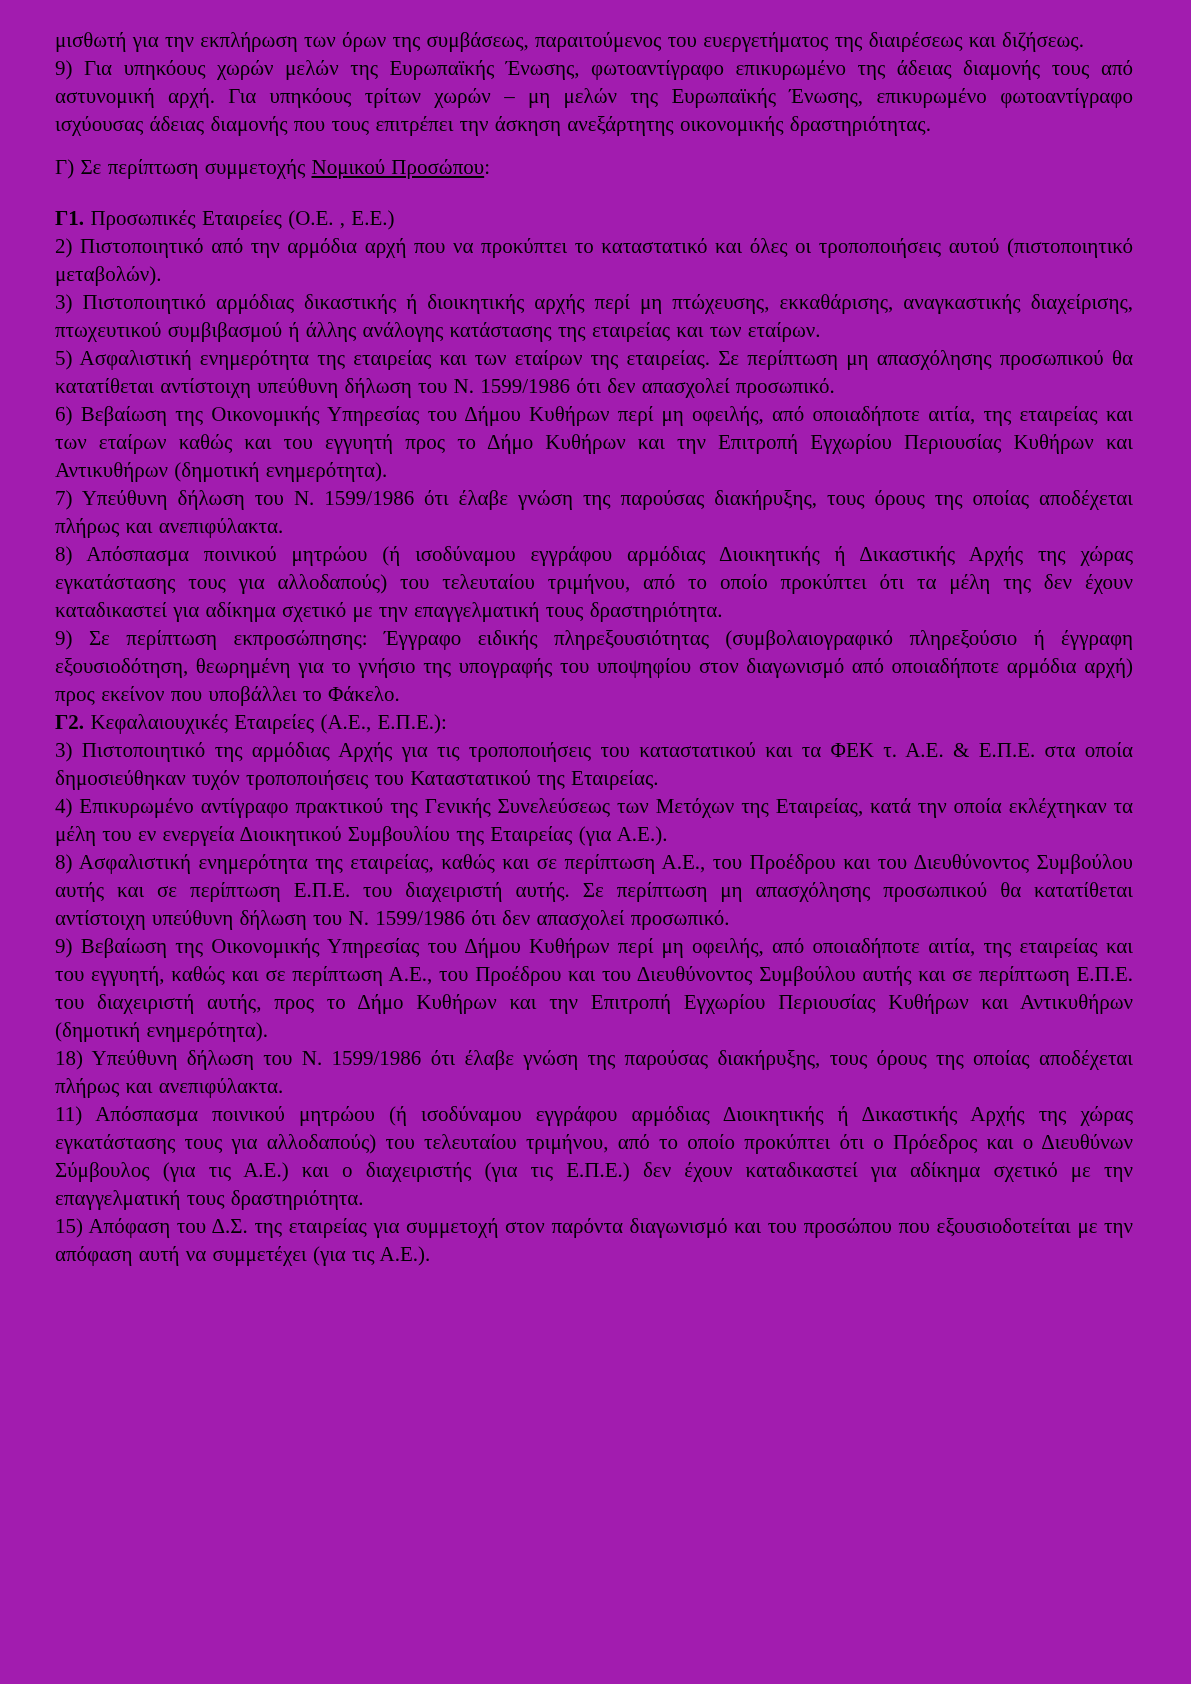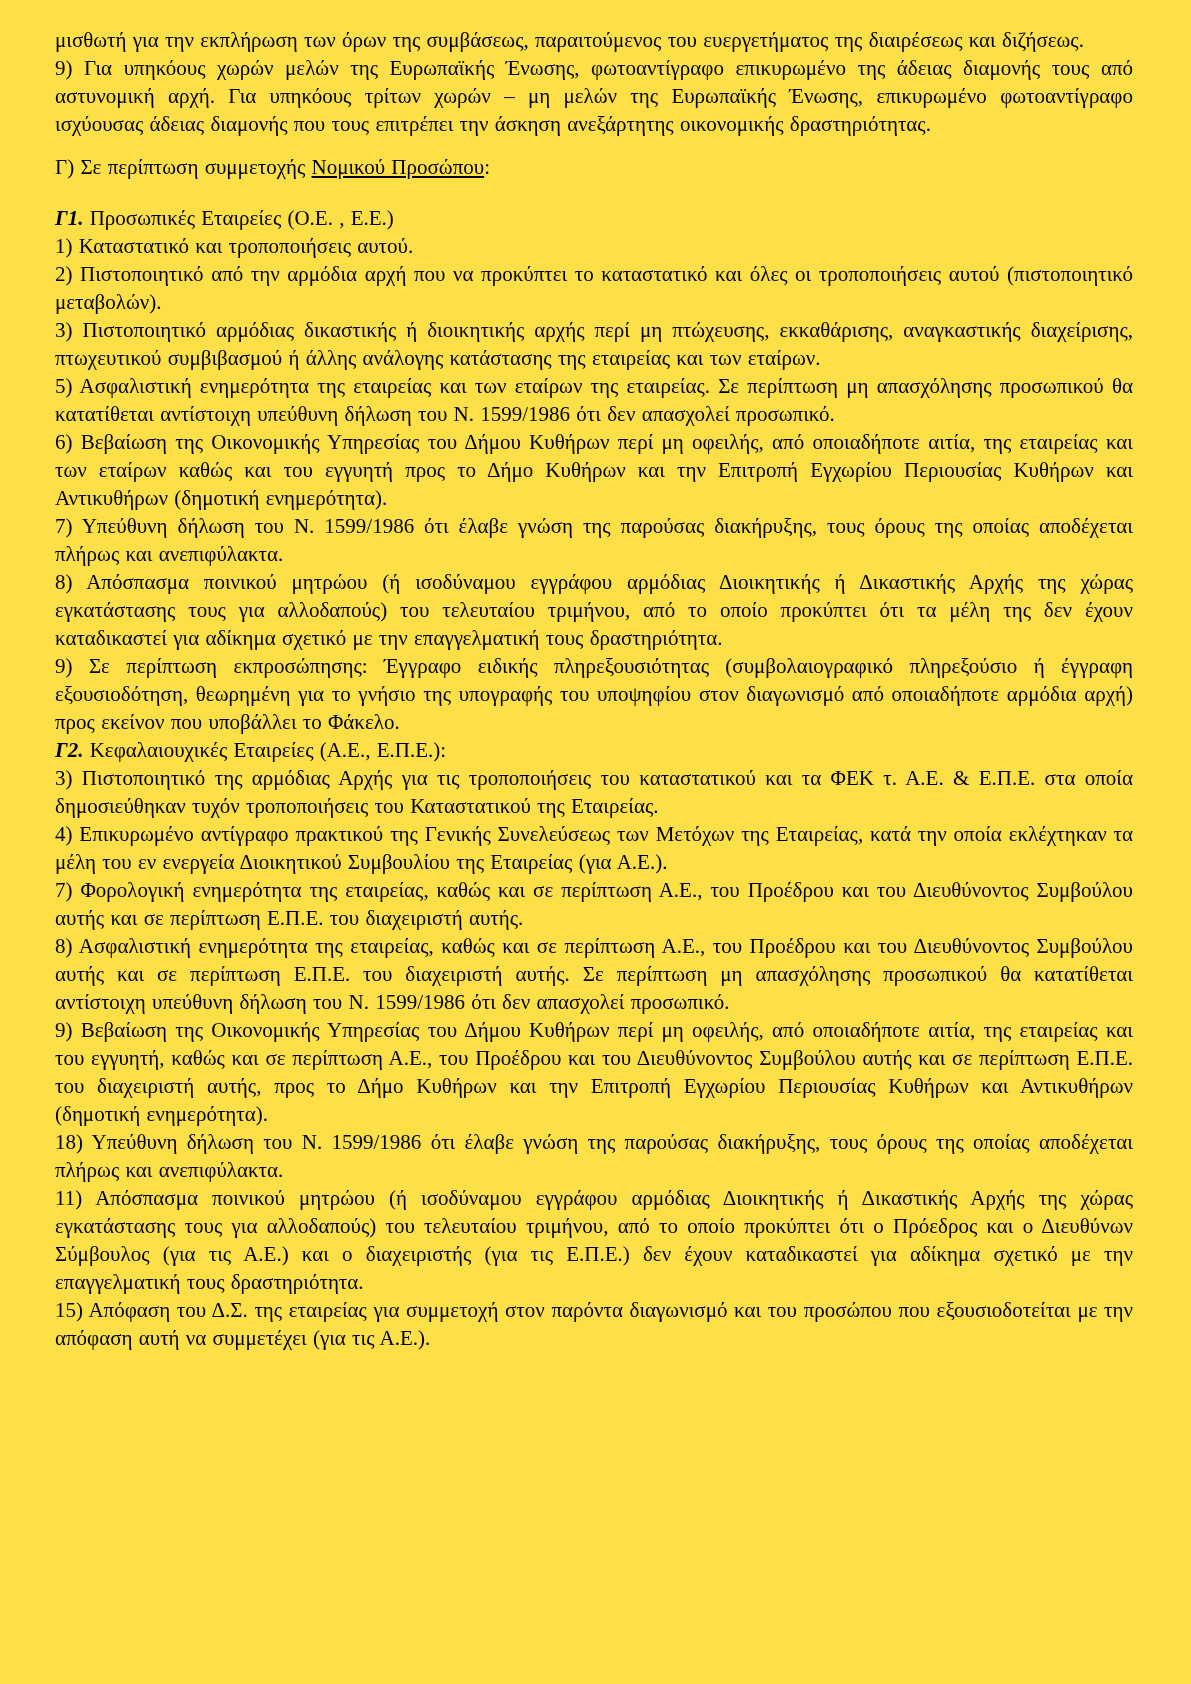--- a/index.html
+++ b/index.html
@@ -12,65 +12,62 @@
     height: 1684px;
     overflow: hidden;
     font-family: "Liberation Serif", "DejaVu Serif", serif;
     color: #000000;
   }
   .page {
     box-sizing: border-box;
     width: 1191px;
     min-height: 1684px;
     padding: 26px 58px 20px 55px;
-    background: #fde047;
+    background: #a21caf;
   }
   .para {
     margin: 0;
     font-size: 21px;
     line-height: 28px;
     text-align: justify;
     word-spacing: 1px;
   }
   .para.section-heading {
     margin-top: 15px;
     margin-bottom: 23px;
     text-align: left;
   }
   .para.subheading {
     text-align: left;
   }
   .seg-bold {
     font-weight: bold;
-    font-style: italic;
   }
   .seg-underline {
     text-decoration: underline;
   }
 </style>
 </head>
 <body>
 
 <div class="page">
   <div>
       <p class="para body"><span>μισθωτή για την εκπλήρωση των όρων της συμβάσεως, παραιτούμενος του ευεργετήματος της διαιρέσεως και διζήσεως.</span></p>
       <p class="para body"><span>9) Για υπηκόους χωρών μελών της Ευρωπαϊκής Ένωσης, φωτοαντίγραφο επικυρωμένο της άδειας διαμονής τους από αστυνομική αρχή. Για υπηκόους τρίτων χωρών – μη μελών της Ευρωπαϊκής Ένωσης, επικυρωμένο φωτοαντίγραφο ισχύουσας άδειας  διαμονής που τους επιτρέπει την άσκηση  ανεξάρτητης οικονομικής δραστηριότητας.</span></p>
       <p class="para section-heading"><span>Γ) Σε περίπτωση συμμετοχής </span><span class="seg-underline">Νομικού Προσώπου</span><span>:</span></p>
       <p class="para subheading"><span class="seg-bold">Γ1.</span><span> Προσωπικές Εταιρείες (Ο.Ε. , Ε.Ε.)</span></p>
-      <p class="para body"><span>1) Καταστατικό και τροποποιήσεις αυτού.</span></p>
       <p class="para body"><span>2) Πιστοποιητικό από την αρμόδια αρχή που να προκύπτει το καταστατικό και όλες οι τροποποιήσεις αυτού (πιστοποιητικό μεταβολών).</span></p>
       <p class="para body"><span>3) Πιστοποιητικό αρμόδιας δικαστικής ή διοικητικής αρχής περί μη πτώχευσης, εκκαθάρισης, αναγκαστικής διαχείρισης, πτωχευτικού συμβιβασμού ή άλλης ανάλογης κατάστασης της εταιρείας και των εταίρων.</span></p>
       <p class="para body"><span>5) Ασφαλιστική ενημερότητα της εταιρείας και των εταίρων της εταιρείας. Σε περίπτωση μη απασχόλησης προσωπικού θα κατατίθεται αντίστοιχη υπεύθυνη δήλωση του Ν. 1599/1986 ότι δεν απασχολεί προσωπικό.</span></p>
       <p class="para body"><span>6) Βεβαίωση της Οικονομικής Υπηρεσίας του Δήμου Κυθήρων περί μη οφειλής, από οποιαδήποτε αιτία, της εταιρείας και των εταίρων καθώς και του εγγυητή προς το Δήμο Κυθήρων και την Επιτροπή Εγχωρίου Περιουσίας Κυθήρων και Αντικυθήρων (δημοτική ενημερότητα).</span></p>
       <p class="para body"><span>7) Υπεύθυνη δήλωση του Ν. 1599/1986 ότι έλαβε γνώση της παρούσας διακήρυξης, τους όρους της οποίας αποδέχεται πλήρως και ανεπιφύλακτα.</span></p>
       <p class="para body"><span>8) Απόσπασμα ποινικού μητρώου (ή ισοδύναμου εγγράφου αρμόδιας Διοικητικής ή Δικαστικής Αρχής της χώρας εγκατάστασης  τους για αλλοδαπούς)  του τελευταίου τριμήνου, από το  οποίο προκύπτει ότι τα  μέλη της δεν έχουν καταδικαστεί  για αδίκημα σχετικό με την επαγγελματική τους δραστηριότητα.</span></p>
       <p class="para body"><span>9) Σε περίπτωση εκπροσώπησης: Έγγραφο ειδικής πληρεξουσιότητας (συμβολαιογραφικό πληρεξούσιο ή έγγραφη εξουσιοδότηση, θεωρημένη για το γνήσιο της υπογραφής του υποψηφίου στον διαγωνισμό από οποιαδήποτε αρμόδια αρχή) προς εκείνον που υποβάλλει το Φάκελο.</span></p>
       <p class="para subheading"><span class="seg-bold">Γ2.</span><span> Κεφαλαιουχικές Εταιρείες (Α.Ε., Ε.Π.Ε.):</span></p>
       <p class="para body"><span>3) Πιστοποιητικό της αρμόδιας Αρχής για τις τροποποιήσεις του καταστατικού και τα ΦΕΚ τ. Α.Ε. &amp; Ε.Π.Ε. στα οποία δημοσιεύθηκαν τυχόν τροποποιήσεις του Καταστατικού της Εταιρείας.</span></p>
       <p class="para body"><span>4) Επικυρωμένο αντίγραφο πρακτικού της Γενικής Συνελεύσεως των Μετόχων της Εταιρείας, κατά την οποία εκλέχτηκαν τα μέλη του εν ενεργεία Διοικητικού Συμβουλίου της Εταιρείας (για Α.Ε.).</span></p>
-      <p class="para body"><span>7) Φορολογική ενημερότητα της εταιρείας, καθώς και σε περίπτωση Α.Ε., του Προέδρου και του Διευθύνοντος Συμβούλου αυτής και σε περίπτωση Ε.Π.Ε. του διαχειριστή αυτής.</span></p>
       <p class="para body"><span>8) Ασφαλιστική ενημερότητα της εταιρείας, καθώς και σε περίπτωση Α.Ε., του Προέδρου και του Διευθύνοντος Συμβούλου αυτής και σε περίπτωση Ε.Π.Ε. του διαχειριστή αυτής. Σε περίπτωση μη απασχόλησης προσωπικού θα κατατίθεται αντίστοιχη υπεύθυνη δήλωση του Ν. 1599/1986 ότι δεν απασχολεί προσωπικό.</span></p>
       <p class="para body"><span>9) Βεβαίωση της Οικονομικής Υπηρεσίας του Δήμου Κυθήρων περί μη οφειλής, από οποιαδήποτε αιτία, της εταιρείας και του εγγυητή, καθώς και σε περίπτωση Α.Ε., του Προέδρου και του Διευθύνοντος Συμβούλου αυτής και σε περίπτωση Ε.Π.Ε. του διαχειριστή αυτής, προς  το Δήμο Κυθήρων  και την Επιτροπή Εγχωρίου Περιουσίας Κυθήρων και Αντικυθήρων (δημοτική ενημερότητα).</span></p>
       <p class="para body"><span>18) Υπεύθυνη δήλωση του Ν. 1599/1986 ότι έλαβε γνώση της παρούσας διακήρυξης, τους  όρους της οποίας αποδέχεται πλήρως και ανεπιφύλακτα.</span></p>
       <p class="para body"><span>11) Απόσπασμα ποινικού μητρώου (ή ισοδύναμου εγγράφου αρμόδιας Διοικητικής ή Δικαστικής Αρχής της χώρας εγκατάστασης  τους για αλλοδαπούς)  του τελευταίου τριμήνου, από το  οποίο προκύπτει ότι ο Πρόεδρος και ο Διευθύνων Σύμβουλος (για τις Α.Ε.) και ο διαχειριστής (για τις Ε.Π.Ε.) δεν έχουν καταδικαστεί  για αδίκημα σχετικό με την επαγγελματική τους δραστηριότητα.</span></p>
       <p class="para body"><span>15) Απόφαση του Δ.Σ. της εταιρείας για συμμετοχή στον παρόντα διαγωνισμό και του προσώπου που εξουσιοδοτείται με την απόφαση αυτή να συμμετέχει (για τις Α.Ε.).</span></p>
     </div>
 </div>
 
 </body></html>

